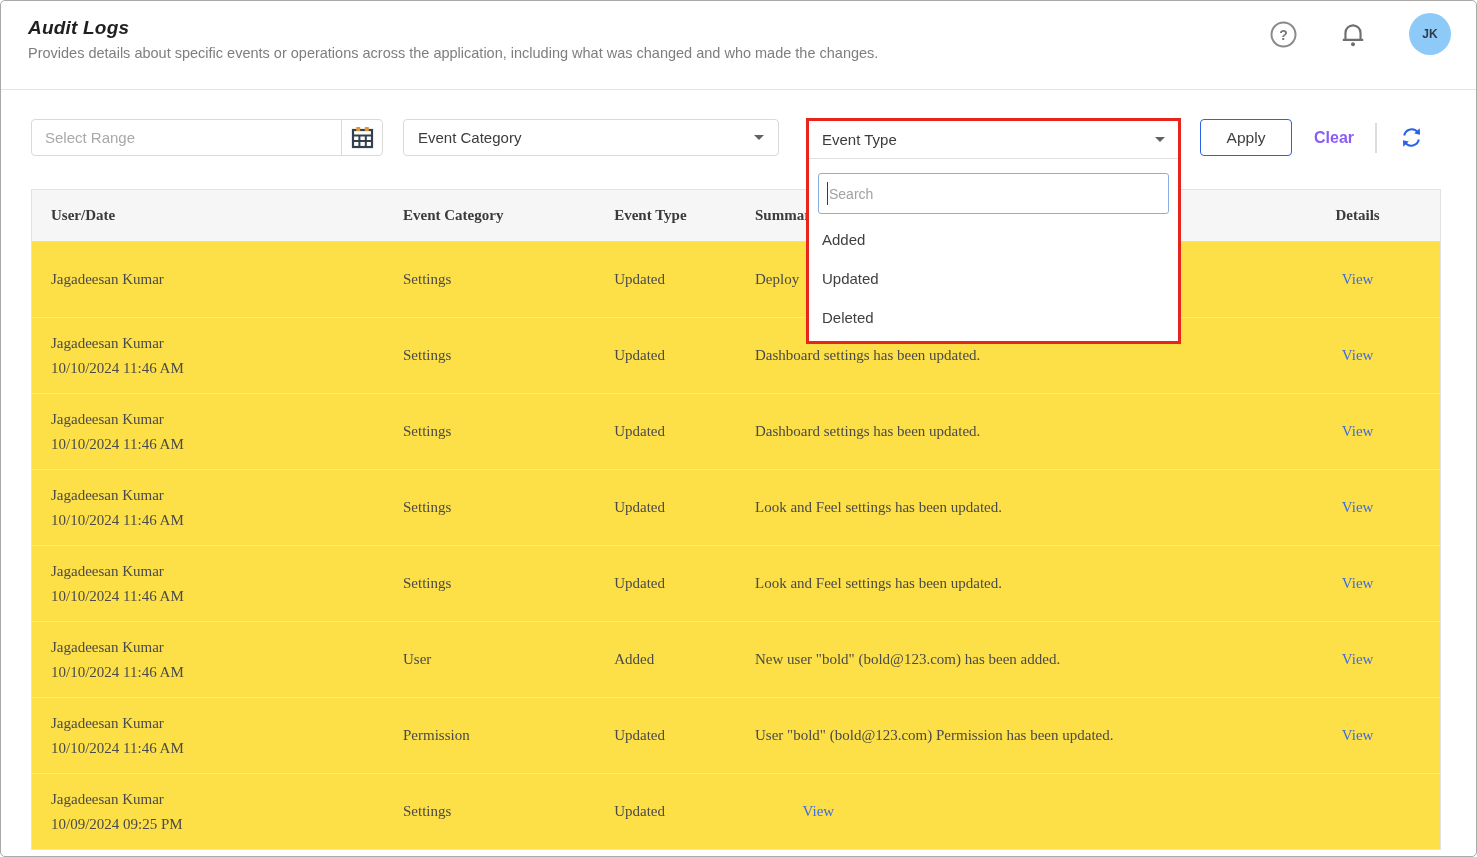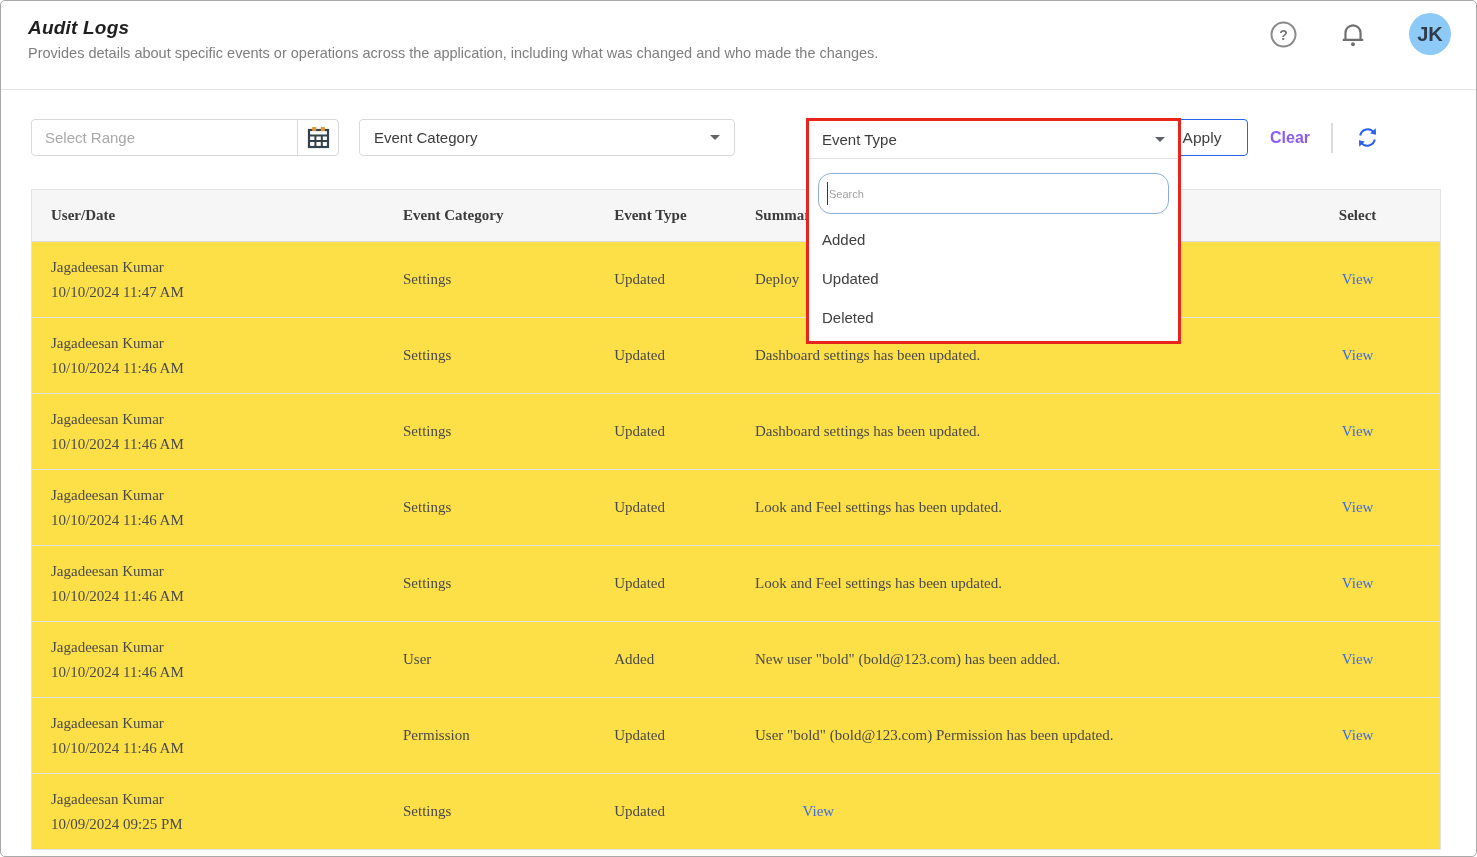--- a/index.html
+++ b/index.html
@@ -17,27 +17,27 @@
     height:89px; border-bottom:1px solid #e4e4e4;
     display:flex; align-items:flex-start; padding:16px 25px 0 27px;
   }
   .page-title { font-size:19px; font-weight:700; color:#1f1f1f; letter-spacing:.2px;font-style:italic; }
   .page-subtitle { font-size:14.5px; color:#7e7e7e; margin-top:6px; }
   .header-icons { margin-left:auto; display:flex; align-items:center; gap:42px; position:relative; top:-4px; }
   .icon-btn { width:28px; height:28px; display:flex; align-items:center; justify-content:center; cursor:pointer; }
   .avatar {
     width:42px; height:42px; border-radius:50%; background:#8ecaf7;
     display:flex; align-items:center; justify-content:center;
-    font-size:20px; font-weight:700; color:#2f3d4a; cursor:pointer;
+    font-size:12px; font-weight:700; color:#2f3d4a; cursor:pointer;
   }
 
   
   .filter-bar { position:absolute; top:118px; left:30px; height:37px; display:flex; align-items:center; }
   .range-box {
-    width:308px; height:37px; border:1px solid #d9d9d9; border-radius:4px;
+    width:352px; height:37px; border:1px solid #d9d9d9; border-radius:4px;
     display:flex; align-items:stretch; background:#fff;
   }
   .range-input {
     flex:1; border:none; outline:none; padding-left:13px; font-size:15px;
     font-family:"Liberation Sans", sans-serif; color:#444; background:transparent;
   }
   .range-input::placeholder { color:#a9a9a9; }
   .cal-btn { width:41px; border-left:1px solid #d9d9d9; display:flex; align-items:center; justify-content:center; cursor:pointer; }
   .select-box {
     margin-left:20px; width:376px; height:37px; border:1px solid #d9d9d9; border-radius:4px;
@@ -78,22 +78,22 @@
     position:absolute; left:805px; top:117px; width:375px; height:226px;
     border:3px solid #e8251c; background:#fff; z-index:10;
   }
   .et-select {
     height:38px; border-bottom:1px solid #e2e2e2; display:flex; align-items:center;
     padding:0 13px; font-size:15px; color:#3c3c3c; background:#fff; cursor:pointer;
   }
   .et-panel { padding-top:14px; }
   .search-wrap { margin:0 9px; position:relative; }
   .et-search {
-    width:100%; height:41px; border:1px solid #8caede; border-radius:13px;
-    padding-left:10px; font-size:11px; color:#444; outline:none;
+    width:100%; height:41px; border:1px solid #8caede; border-radius:3px;
+    padding-left:10px; font-size:14px; color:#444; outline:none;
     font-family:"Liberation Sans", sans-serif; background:#fff;
   }
   .et-search::placeholder { color:#a2a2a2; }
   .text-cursor { position:absolute; left:9px; top:9px; width:1px; height:23px; background:#3a3a3a; }
   .et-options { margin-top:6px; }
   .et-option { height:39px; display:flex; align-items:center; padding-left:13px; font-size:15px; color:#3f3f3f; cursor:pointer; }
 </style>
 </head>
 <body>
 
@@ -155,27 +155,26 @@
       </svg>
     </div>
   </div>
 
   <div class="audit-table">
     <div class="t-head">
         <div class="cell c1">User/Date</div>
         <div class="cell c2">Event Category</div>
         <div class="cell c3">Event Type</div>
         <div class="cell c4">Summary</div>
-        <div class="cell c5">Select</div>
+        <div class="cell c5">Details</div>
       </div>
     <div id="table-body">
   <div class="t-row">
     <div class="cell c1">
       <div class="user-name">Jagadeesan Kumar</div>
-      <div class="user-date">10/10/2024 11:47 AM</div>
     </div>
     <div class="cell c2">Settings</div>
     <div class="cell c3">Updated</div>
     <div class="cell c4">Deploy</div>
     <div class="cell c5">
       <span class="view-link">View</span>
     </div>
   </div>
 
   <div class="t-row">

